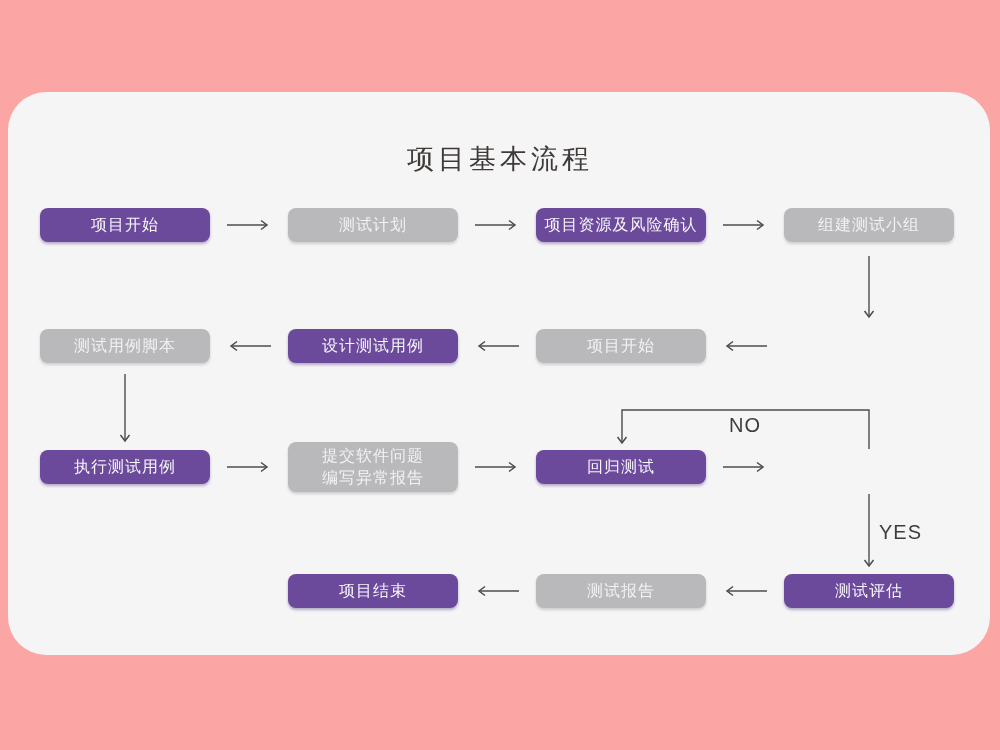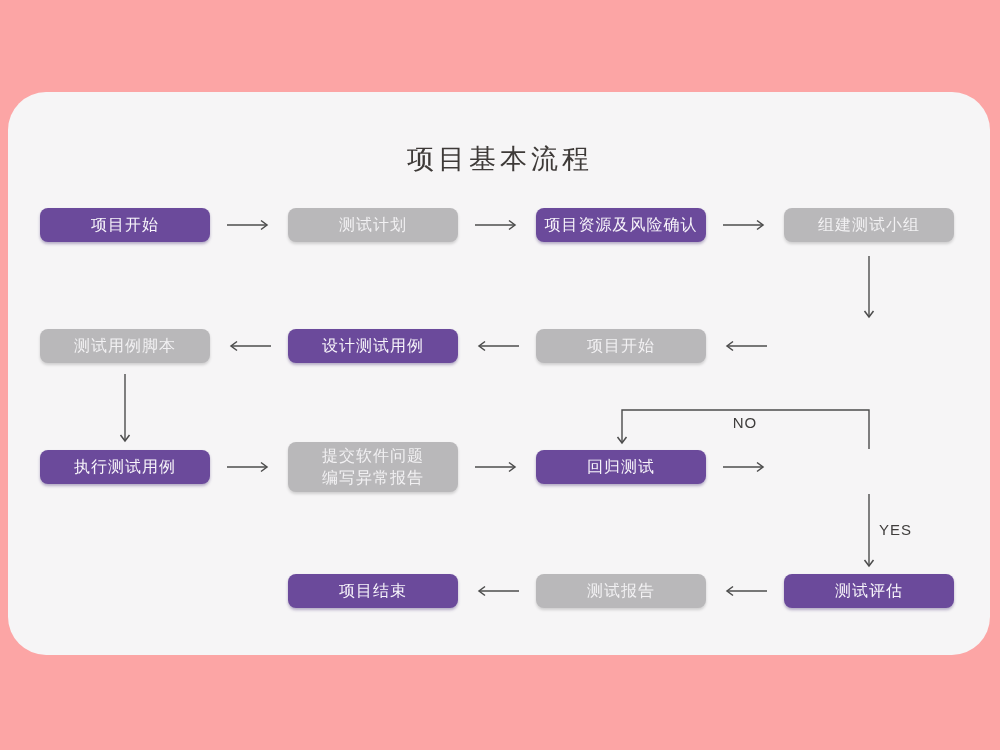--- a/index.html
+++ b/index.html
@@ -63,21 +63,21 @@
     height: 50px;
   }
   svg.arrows {
     position: absolute;
     left: 0;
     top: 0;
     pointer-events: none;
   }
   .edge-label {
     position: absolute;
-    font-size: 15px;
+    font-size: 20px;
     letter-spacing: 1px;
     color: #3f3d3c;
   }
   .edge-label.no  { left: 722px; top: 414px; width: 46px; text-align: center; }
   .edge-label.yes { left: 879px; top: 521px; }
 </style>
 </head>
 <body>
 
 <div class="stage">

